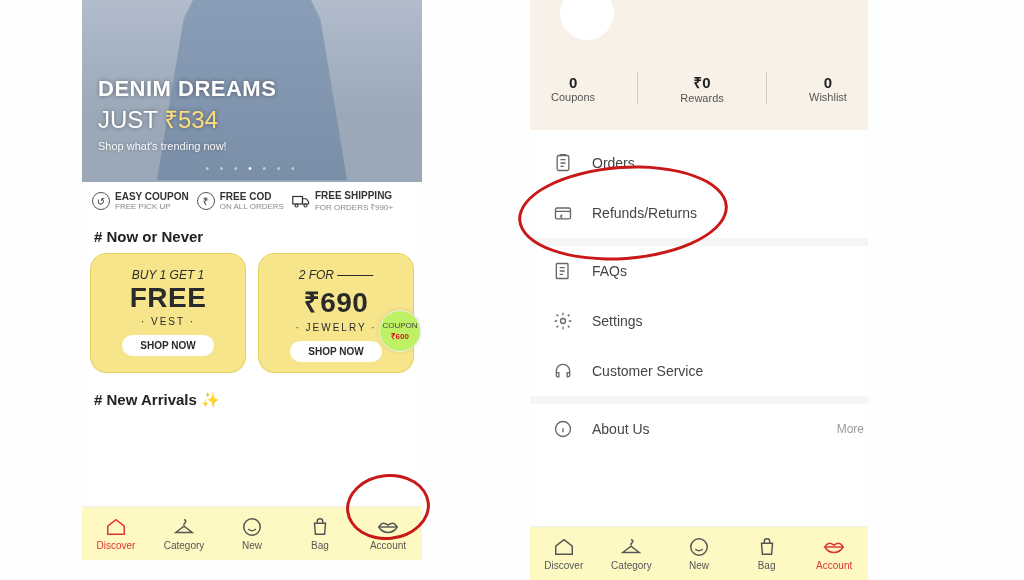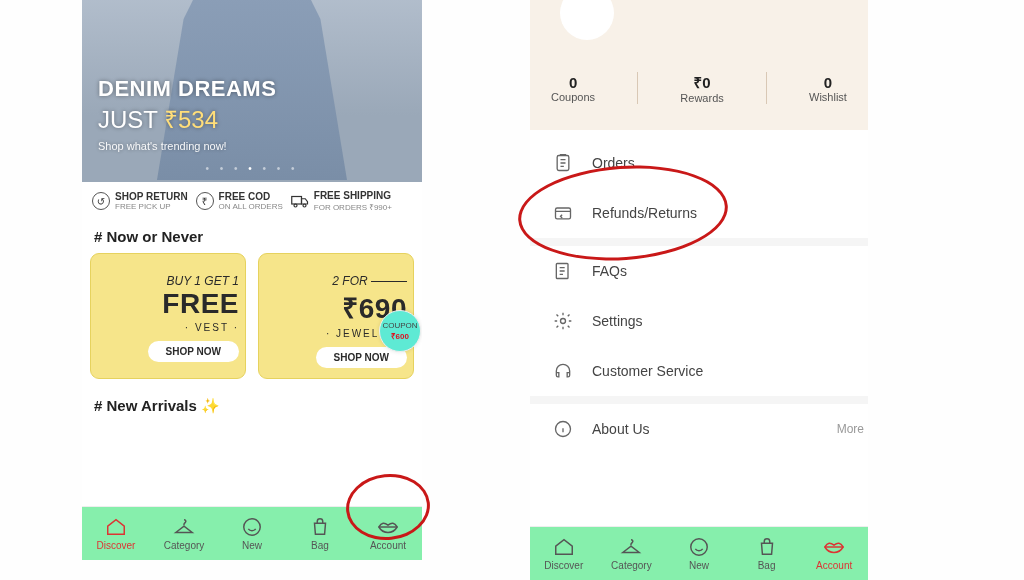--- a/index.html
+++ b/index.html
@@ -55,44 +55,44 @@
   .ben { display:flex; align-items:center; gap:5px; }
   .ben .ico { width:18px; height:18px; border:1.3px solid #555; border-radius:50%; display:flex; align-items:center; justify-content:center; font-size:10px; }
   .ben .t1 { font-weight:700; font-size:10px; }
   .ben .t2 { font-size:8px; color:#888; }
 
   .sec-title { font-size:15px; font-weight:700; padding:12px 12px 8px; }
 
   .offers { display:flex; gap:12px; padding:0 8px; }
   .offer {
     flex:1; background:#f6e58a;
-    border:1px solid #e6d25e; border-radius:9px;
-    text-align:right; padding:20px 6px 10px; position:relative;
+    border:1px solid #e6d25e; border-radius:16px;
+    text-align:center; padding:14px 6px 10px; position:relative;
     font-size:11px; color:#2a2a2a;
   }
   .offer .line1 { font-style:italic; font-size:12px; }
   .offer .big { font-size:28px; font-weight:800; letter-spacing:.5px; }
   .offer .cat { font-size:10px; letter-spacing:2px; margin-top:2px; }
   .offer .btn {
     display:inline-block; background:#fff; border-radius:16px;
     padding:5px 18px; font-size:10px; font-weight:700; margin-top:8px; cursor:pointer;
   }
   .coupon {
     position:absolute; right:-8px; top:56px;
-    background:#5eead4; border:1px solid #eee; border-radius:50%;
+    background:#bef264; border:1px solid #eee; border-radius:50%;
     width:42px; height:42px; font-size:8px; display:flex; flex-direction:column;
     align-items:center; justify-content:center; color:#444; box-shadow:0 0 4px rgba(0,0,0,.1);
   }
   .coupon .v { color:#d12; font-weight:700; }
 
   .arr { padding:18px 12px 4px; font-size:15px; font-weight:700; }
 
   .bottom-nav {
     position:absolute; left:0; right:0; bottom:0;
-    height:54px; background:#86efac; border-top:1px solid #eee;
+    height:54px; background:#fef9c3; border-top:1px solid #eee;
     display:flex;
   }
   .nav-item {
     flex:1; display:flex; flex-direction:column; align-items:center;
     justify-content:center; font-size:10px; color:#555; gap:2px; cursor:pointer;
   }
   .nav-item.active { color:#d33; }
   .nav-ico { width:22px; height:22px; display:flex; align-items:center; justify-content:center; }
 
   
@@ -141,21 +141,21 @@
         <div class="hero-price"><span>JUST </span><span class="rup">₹534</span></div>
         <div class="hero-sub">Shop what's trending now!</div>
       </div>
       <div class="dots">• • • <span class="on">•</span> • • •</div>
     </div>
 
     <div class="benefits">
       <div class="ben">
         <span class="ico">↺</span>
         <div>
-            <div class="t1">SHOP RETURN</div>
+            <div class="t1">EASY COUPON</div>
             <div class="t2">FREE PICK UP</div>
           </div>
       </div>
       <div class="ben">
         <span class="ico">₹</span>
         <div>
             <div class="t1">FREE COD</div>
             <div class="t2">ON ALL ORDERS</div>
           </div>
       </div>

